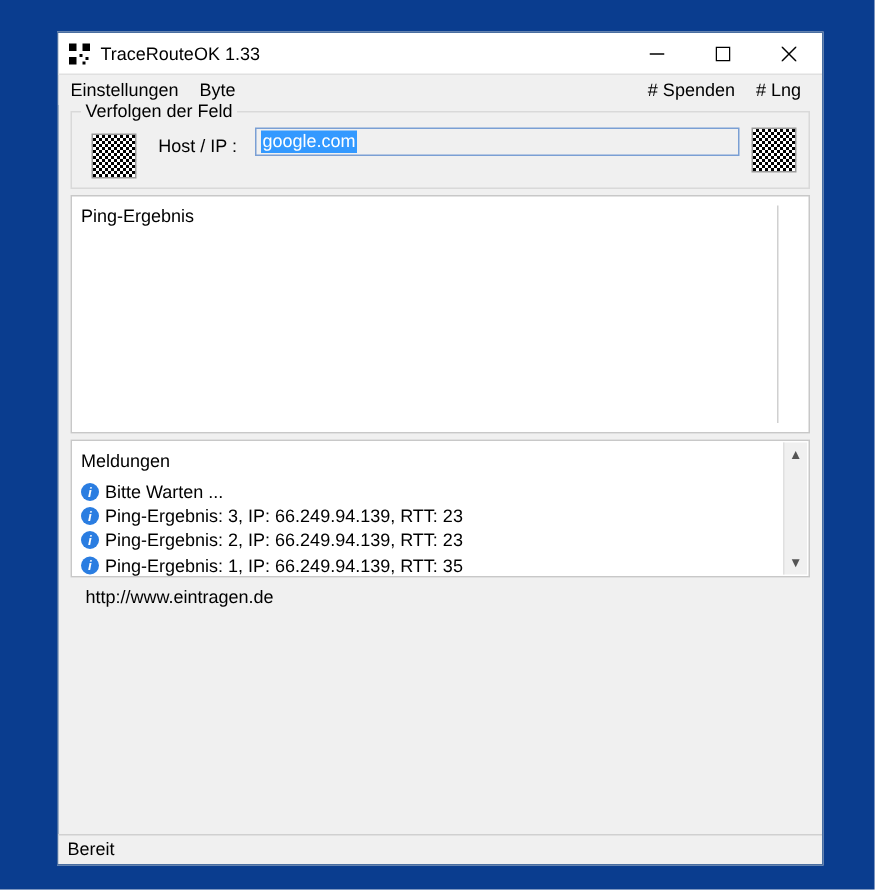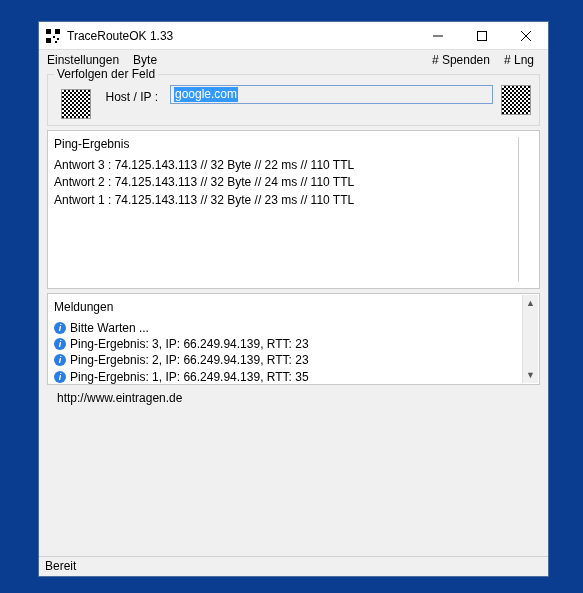--- a/index.html
+++ b/index.html
@@ -238,25 +238,20 @@
           </div>
         </div>
         <div style="align-self: flex-start; padding-top:0;">
           <span class="qr"></span>
         </div>
       </div>
     </div>
 
     <div class="panel results">
       <div class="heading">Ping-Ergebnis</div>
-      <div class="rows" id="results-rows">
-          <div>Antwort 3 : 74.125.143.113  // 32 Byte //  22 ms // 110 TTL</div>
-          <div>Antwort 2 : 74.125.143.113  // 32 Byte //  24 ms // 110 TTL</div>
-          <div>Antwort 1 : 74.125.143.113  // 32 Byte //  23 ms // 110 TTL</div>
-        </div>
       <div class="divider"></div>
     </div>
 
     <div class="panel messages">
       <div class="heading">Meldungen</div>
       <div id="messages-rows">
           <div class="msgrow">
             <span class="info-icon">i</span>
             <span>Bitte Warten ...</span>
           </div>

